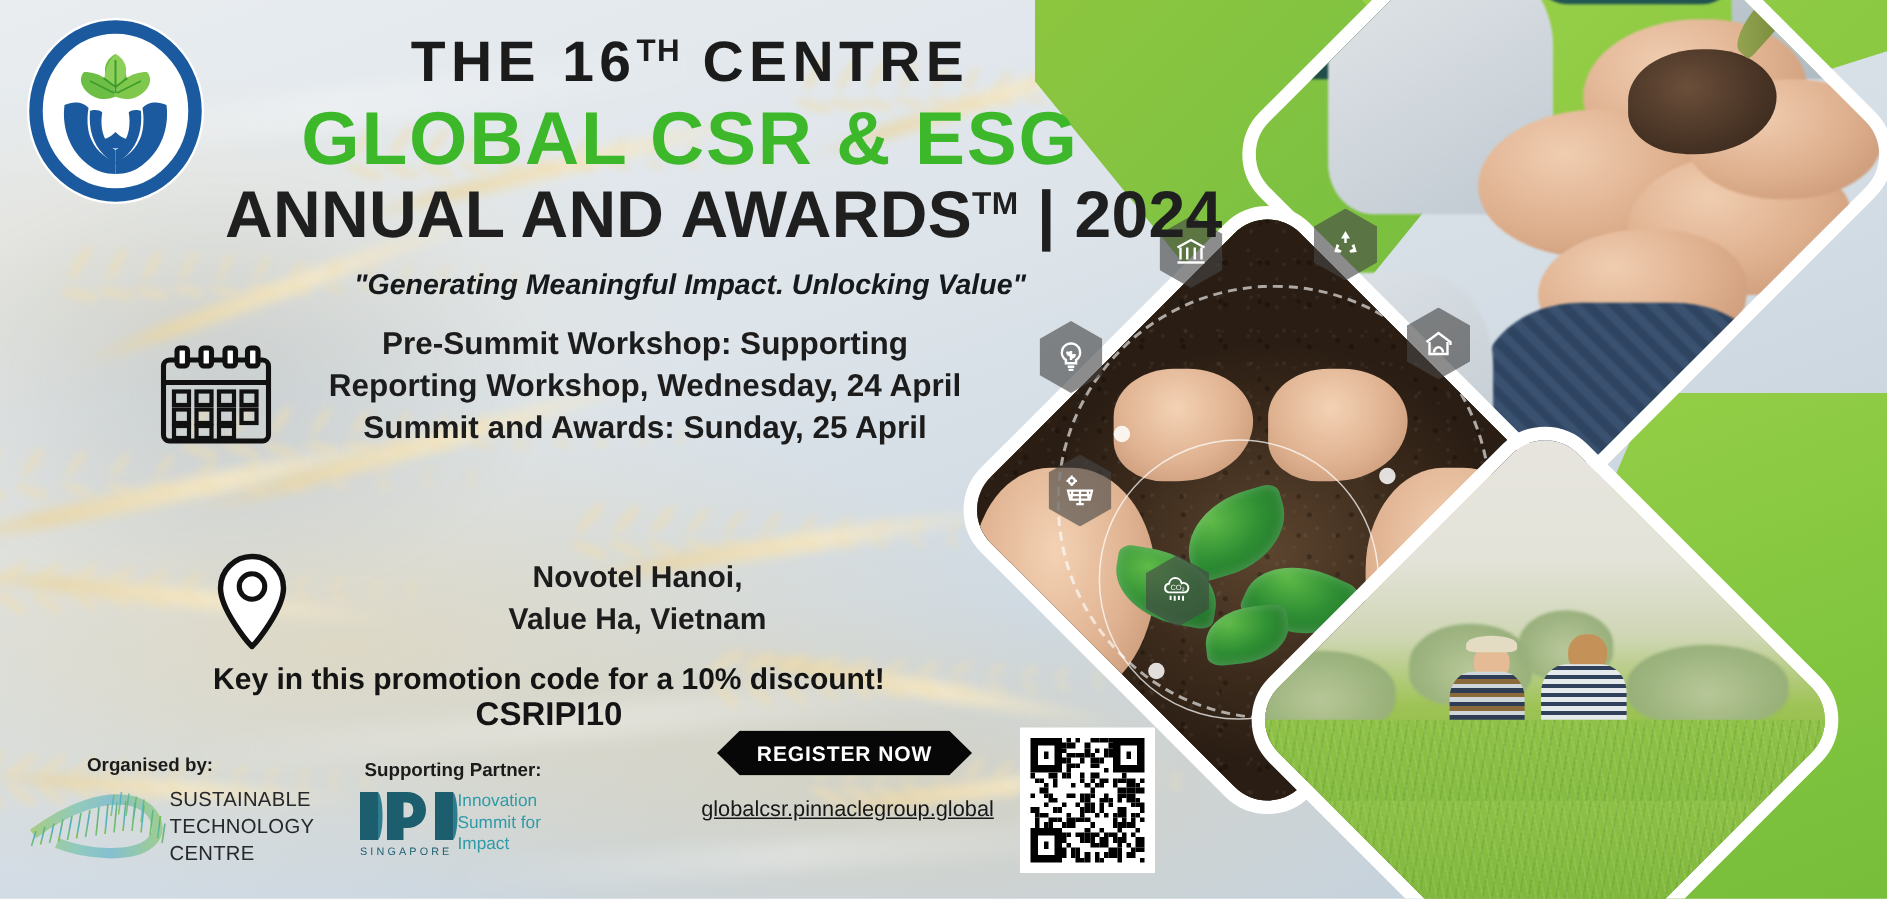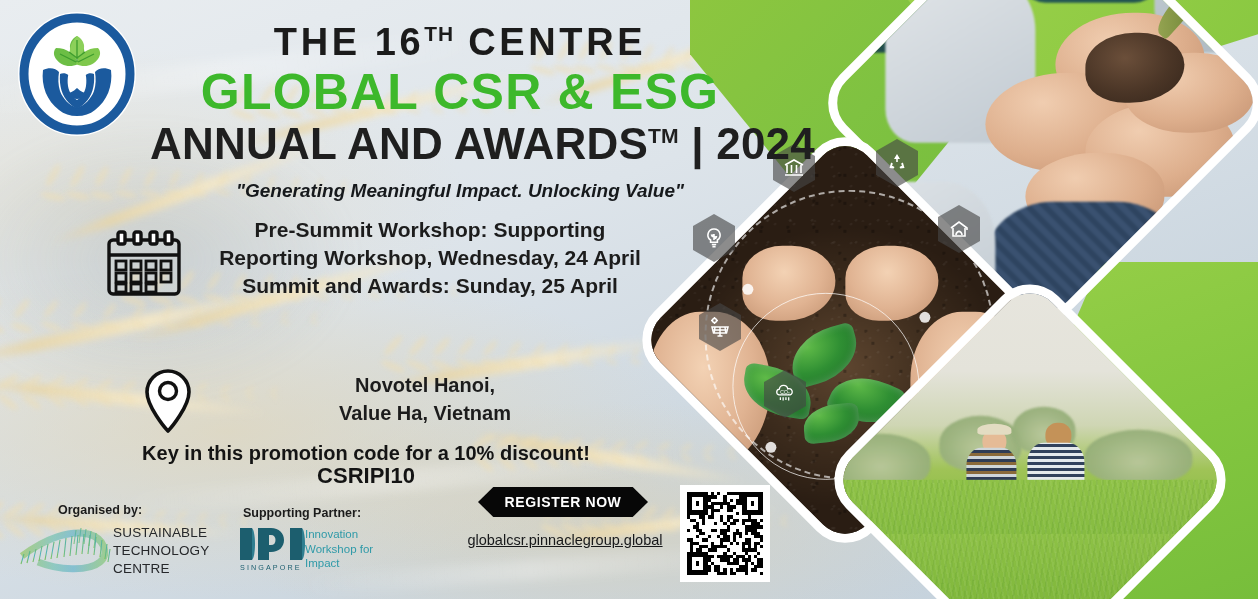--- a/index.html
+++ b/index.html
@@ -1085,17 +1085,17 @@
       <path d="M4 4 h12 v32 h-12 z" fill="#1C5E6E"></path>
       <path d="M22 4 h13 c8 0 13 5 13 12 0 7-5 12-13 12 h-2 v8 h-11 z M33 11 v10 h2 c3 0 4.5-2 4.5-5 0-3-1.5-5-4.5-5z" fill="#1C5E6E"></path>
       <path d="M54 4 h12 v32 h-12 z" fill="#1C5E6E"></path>
       <path d="M16 4 c4 4 4 28 0 32 z" fill="#2E7E90"></path>
       <path d="M66 4 c4 4 4 28 0 32 z" fill="#2E7E90"></path>
       <text x="4" y="46" font-family="Liberation Sans, sans-serif" font-size="7.2" letter-spacing="2.1" fill="#1C5E6E">SINGAPORE</text>
     </svg>
   </div>
   <div class="ipi-tag">
     <div>Innovation</div>
-    <div>Workshop for</div>
+    <div>Summit for</div>
     <div>Impact</div>
   </div>
 
 </div>
 
 </body></html>

